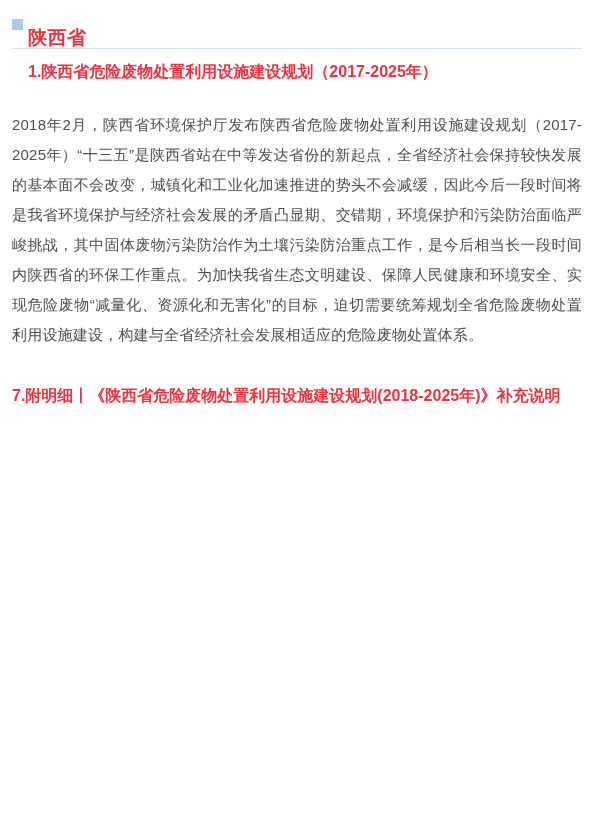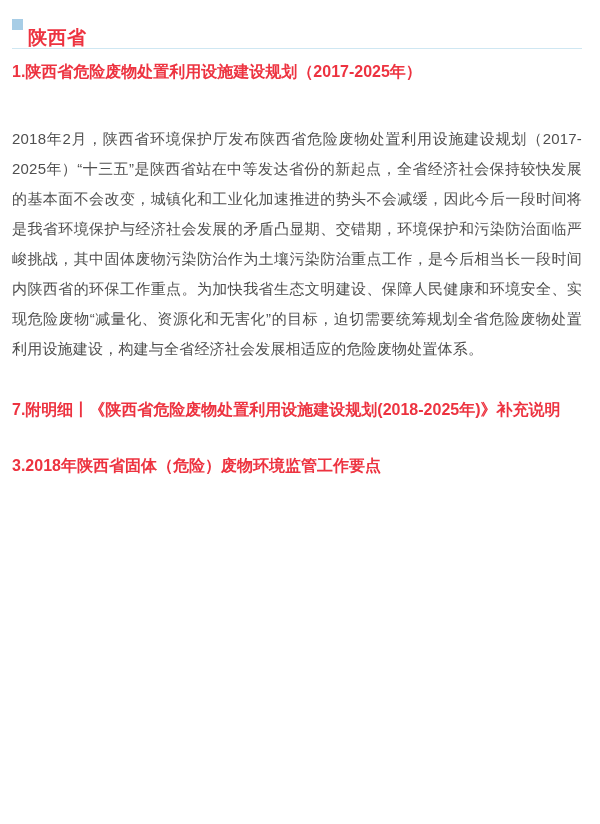--- a/index.html
+++ b/index.html
@@ -51,27 +51,28 @@
   }
   .article-heading {
     color: var(--red);
     font-size: 16px;
     font-weight: bold;
     line-height: 20px;
     margin: 36px 0 0 0;
   }
   .article-heading.first {
     margin-top: 13px;
+    margin-left: 16px;
   }
   .article-body {
     color: var(--text);
     font-size: 15px;
     line-height: 30px;
     text-align: justify;
-    margin: 42px 0 0 0;
+    margin: 28px 0 0 0;
     letter-spacing: 0.2px;
   }
 </style>
 </head>
 <body>
 
 <div class="container">
 
   <div class="section-header">
     <span class="bullet"></span>
@@ -83,16 +84,15 @@
   <div>
     <h2 class="article-heading first">1.陕西省危险废物处置利用设施建设规划（2017-2025年）</h2>
     <p class="article-body">2018年2月，陕西省环境保护厅发布陕西省危险废物处置利用设施建设规划（2017-2025年）“十三五”是陕西省站在中等发达省份的新起点，全省经济社会保持较快发展的基本面不会改变，城镇化和工业化加速推进的势头不会减缓，因此今后一段时间将是我省环境保护与经济社会发展的矛盾凸显期、交错期，环境保护和污染防治面临严峻挑战，其中固体废物污染防治作为土壤污染防治重点工作，是今后相当长一段时间内陕西省的环保工作重点。为加快我省生态文明建设、保障人民健康和环境安全、实现危险废物“减量化、资源化和无害化”的目标，迫切需要统筹规划全省危险废物处置利用设施建设，构建与全省经济社会发展相适应的危险废物处置体系。</p>
   </div>
 
   <div>
     <h2 class="article-heading">7.附明细丨《陕西省危险废物处置利用设施建设规划(2018-2025年)》补充说明</h2>
   </div>
 
   <div>
-    <h2 class="article-heading">3.2018年陕西省固体（危险）废物环境监管工作要点</h2>
   </div>
 
 </div>
 
 </body></html>

